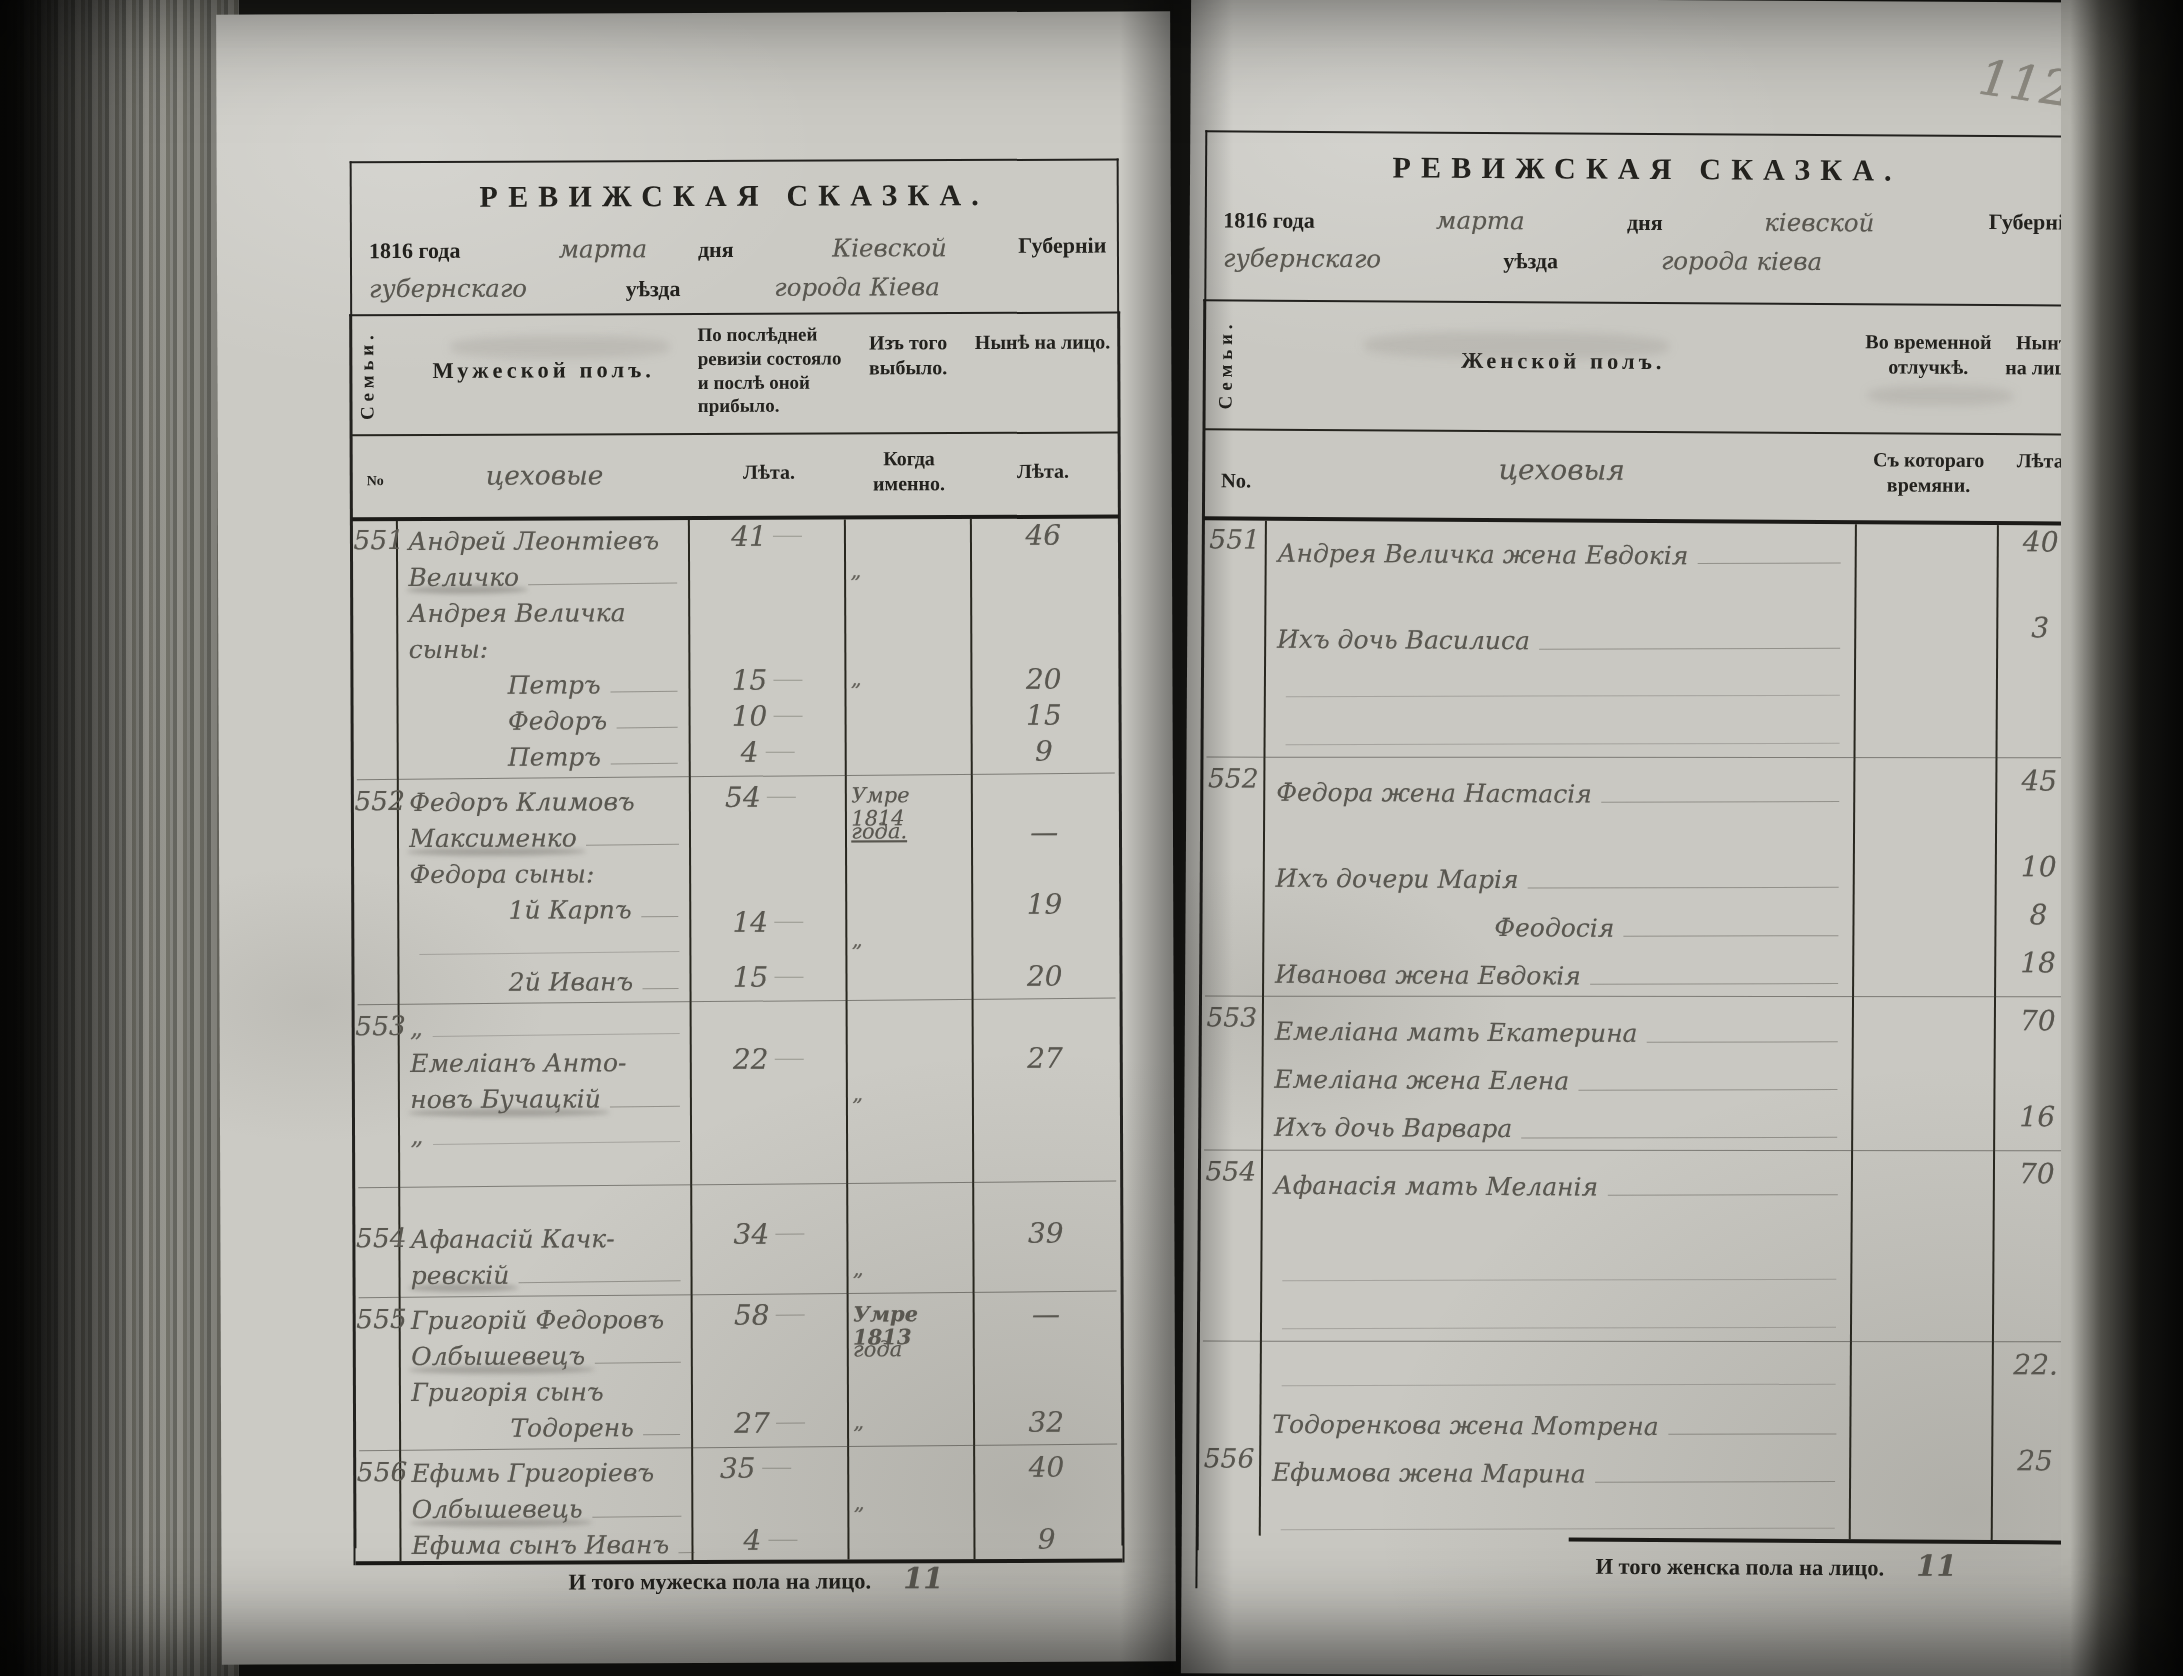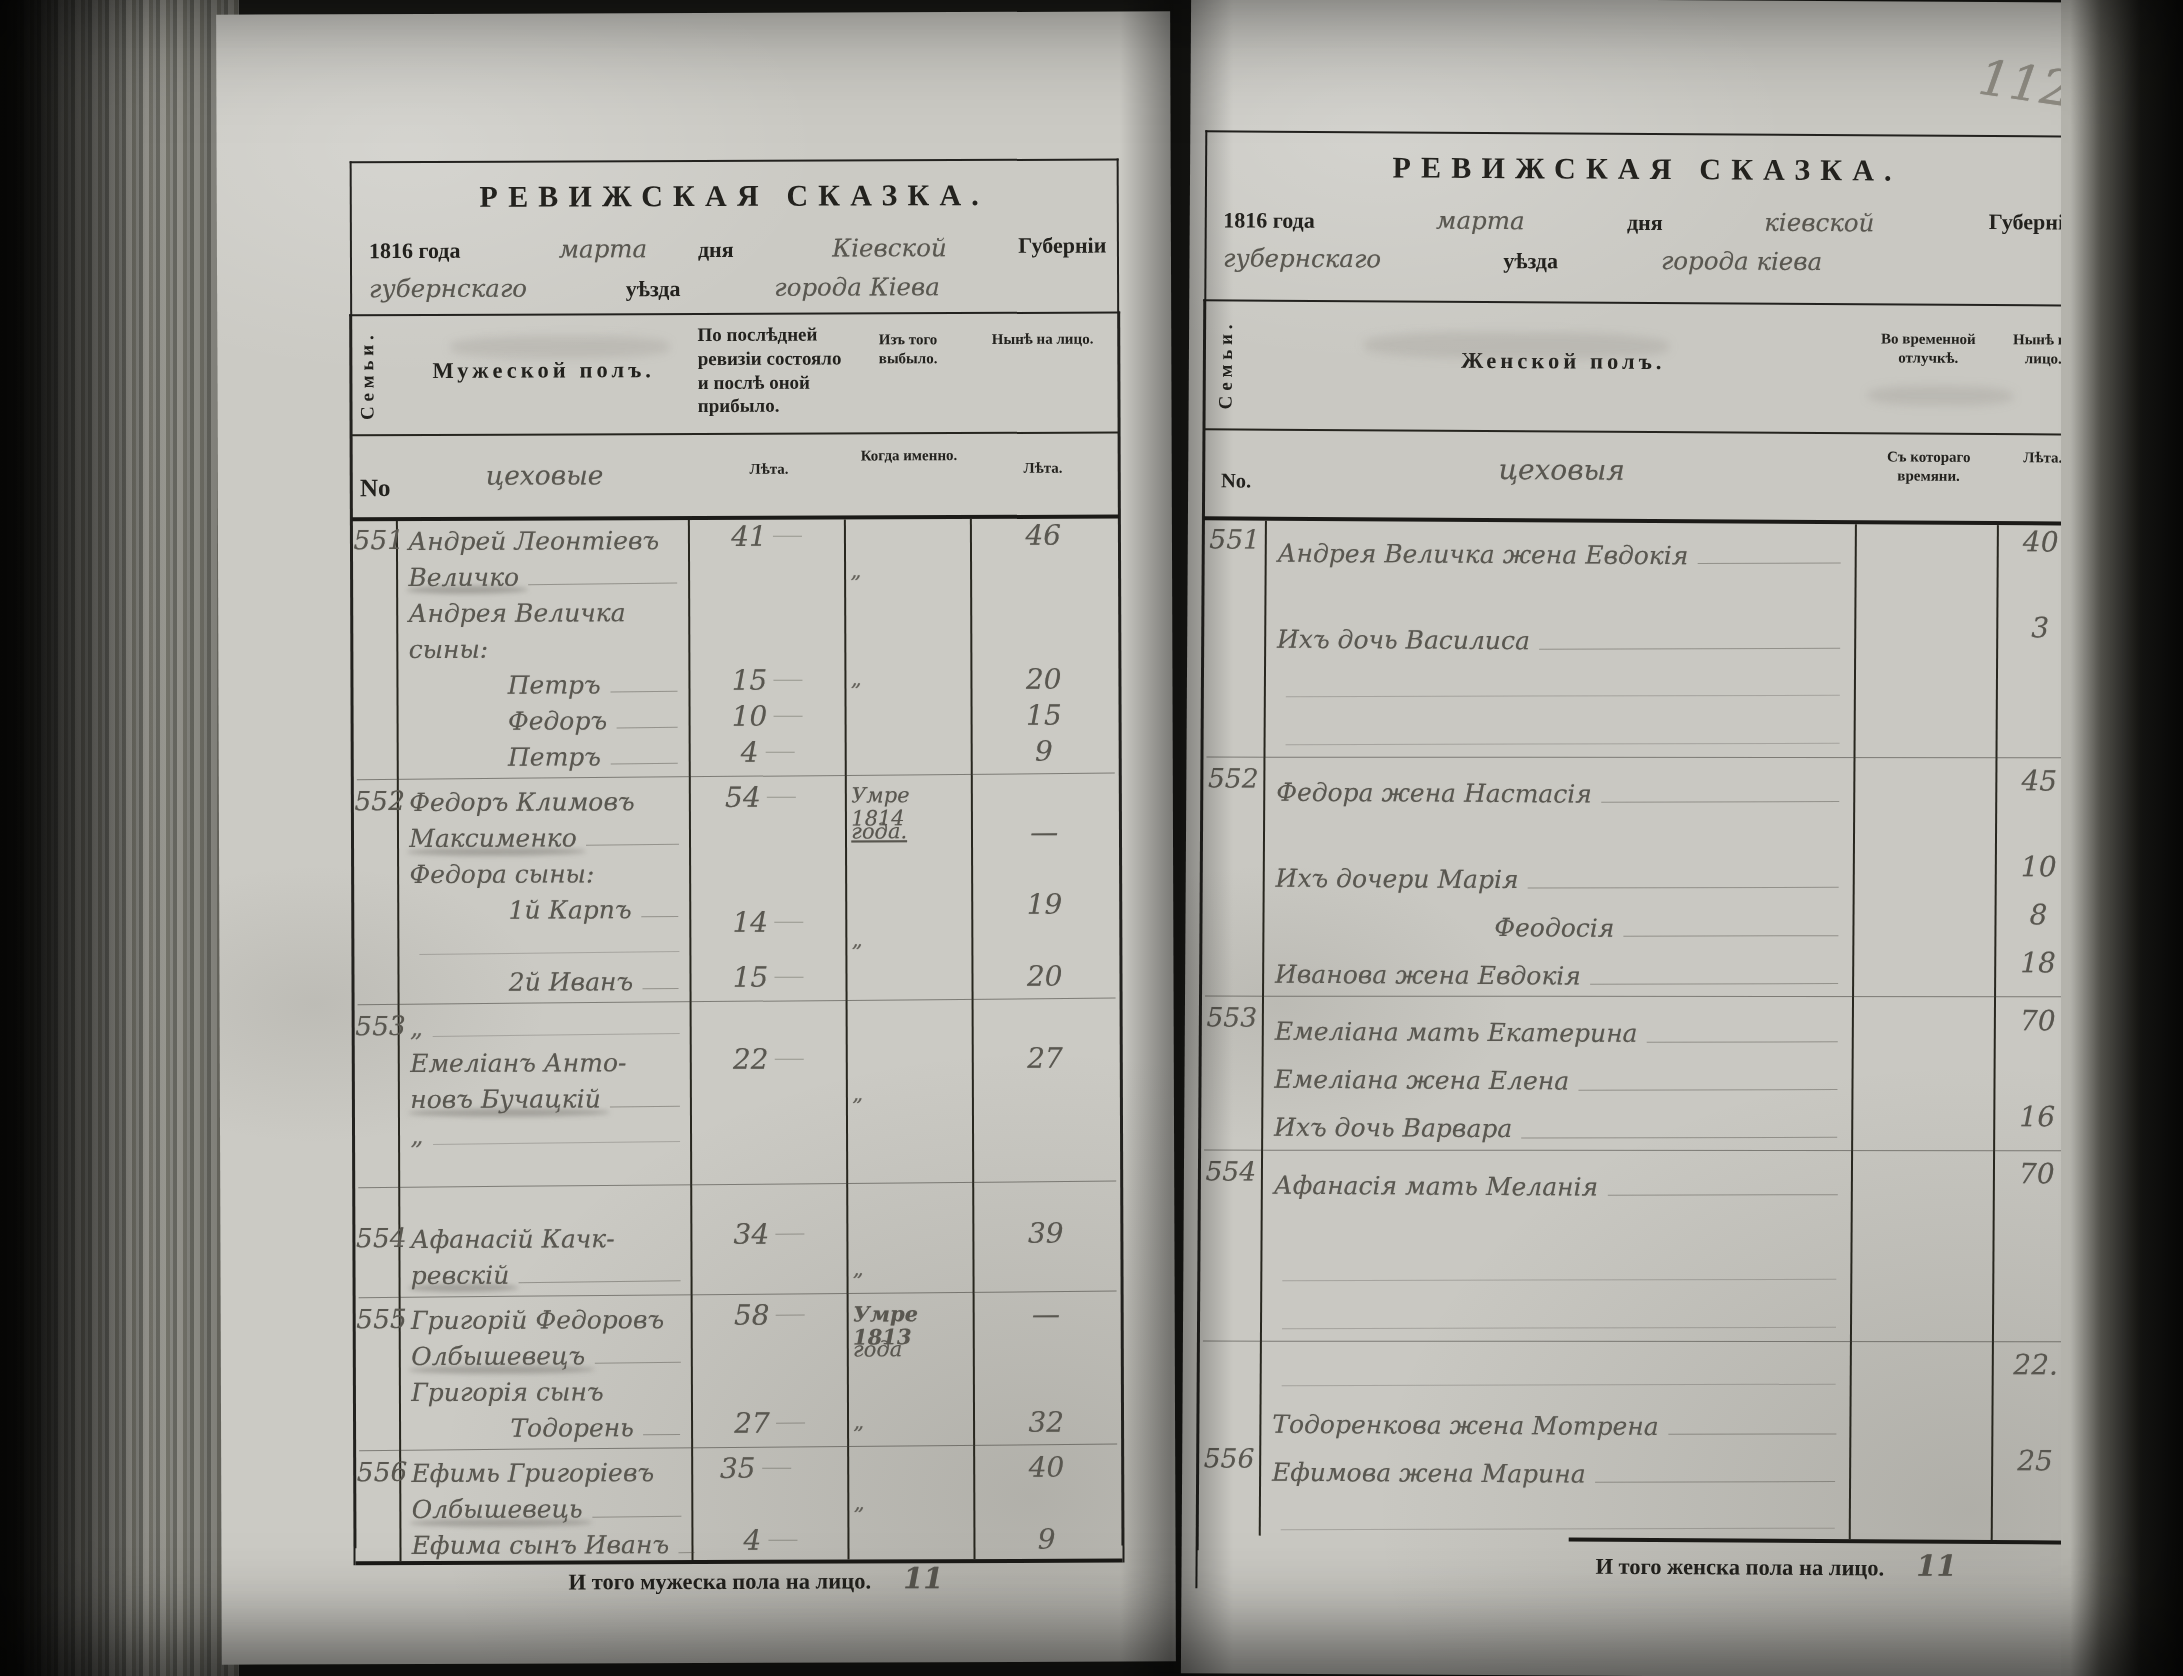--- a/index.html
+++ b/index.html
@@ -44,21 +44,21 @@
     text-shadow:0 0 0.7px rgba(89,87,80,.45);}
   
   .tbl{position:absolute;left:-2.7px;right:-2.7px;border:2.7px solid #23221f;border-bottom:none;}
   #page-left .tbl{top:151px;}
   #page-right .tbl{top:167px;}
   .hdr1,.hdr2{position:relative;width:100%;}
   #page-left .hdr1{height:118px;} #page-left .hdr2{height:81px;}
   #page-right .hdr1{height:127px;} #page-right .hdr2{height:86px;}
   .hdr1{border-bottom:2px solid #26251f;}
   .hdr2{border-bottom:4.6px solid #1c1b18;}
-  .hcell{position:absolute;font-size:15px;line-height:1.25;text-align:center;}
+  .hcell{position:absolute;font-size:20px;line-height:1.25;text-align:center;}
   .vert{writing-mode:vertical-rl;transform:rotate(180deg);letter-spacing:.25em;font-size:19px;}
   .body{position:relative;width:100%;}
   .vline{position:absolute;top:0;bottom:0;width:2px;background:#28271f;}
   .row{position:relative;width:100%;}
   .row.h-std{height:36px;} #page-right .row.h-std{height:48px;}
   .row.h-blank{height:29px;} #page-right .row.h-blank{height:38px;}
   .row.h-sep{height:9.3px;}
   .sepline{position:absolute;left:4px;right:4px;top:4px;border-top:1.3px solid rgba(62,60,54,.55);transform:rotate(-.3deg);}
   .no{position:absolute;font-size:26.5px;text-align:center;}
   .nmwrap{position:absolute;display:flex;align-items:flex-end;}
@@ -102,21 +102,21 @@
       <div class="tbl" id="tbl-left">
         <div class="hdr1">
           <div class="hcell pr vert" style="left:4px;top:6.6px;height:105px;width:37px">Семьи.</div>
           <div class="hcell pr" style="left:53px;width:278px;top:41px;font-size:22.5px;letter-spacing:.18em">Мужеской полъ.</div>
           <div class="hcell pr" style="left:342px;width:147px;top:8px;font-size:19px;text-align:left;padding-left:4px">По послѣдней ревизіи состояло и послѣ оной прибыло.</div>
           <div class="hcell pr" style="left:498px;width:117px;top:16px">Изъ того выбыло.</div>
           <div class="hcell pr" style="left:623px;width:136px;top:16px">Нынѣ на лицо.</div>
           <div class="smear" style="left:99px;top:20px;width:219px;height:22.5px"></div>
         </div>
         <div class="hdr2">
-          <div class="hcell pr" style="left:2.7px;width:41px;top:36px;font-size:25px">No</div>
+          <div class="hcell pr" style="left:2.7px;width:41px;top:36px;font-size:14px">No</div>
           <div class="hcell hw" style="left:73px;width:239px;top:22.5px;font-size:26.5px">цеховые</div>
           <div class="hcell pr" style="left:342px;width:150px;top:25px">Лѣта.</div>
           <div class="hcell pr" style="left:504px;width:106px;top:12px">Когда именно.</div>
           <div class="hcell pr" style="left:623px;width:136px;top:25px">Лѣта.</div>
         </div>
         <div class="body" id="body-left">
           <div class="vline" style="left:44px"></div>
           <div class="vline" style="left:336px"></div>
           <div class="vline" style="left:492px"></div>
           <div class="vline" style="left:618px"></div>

